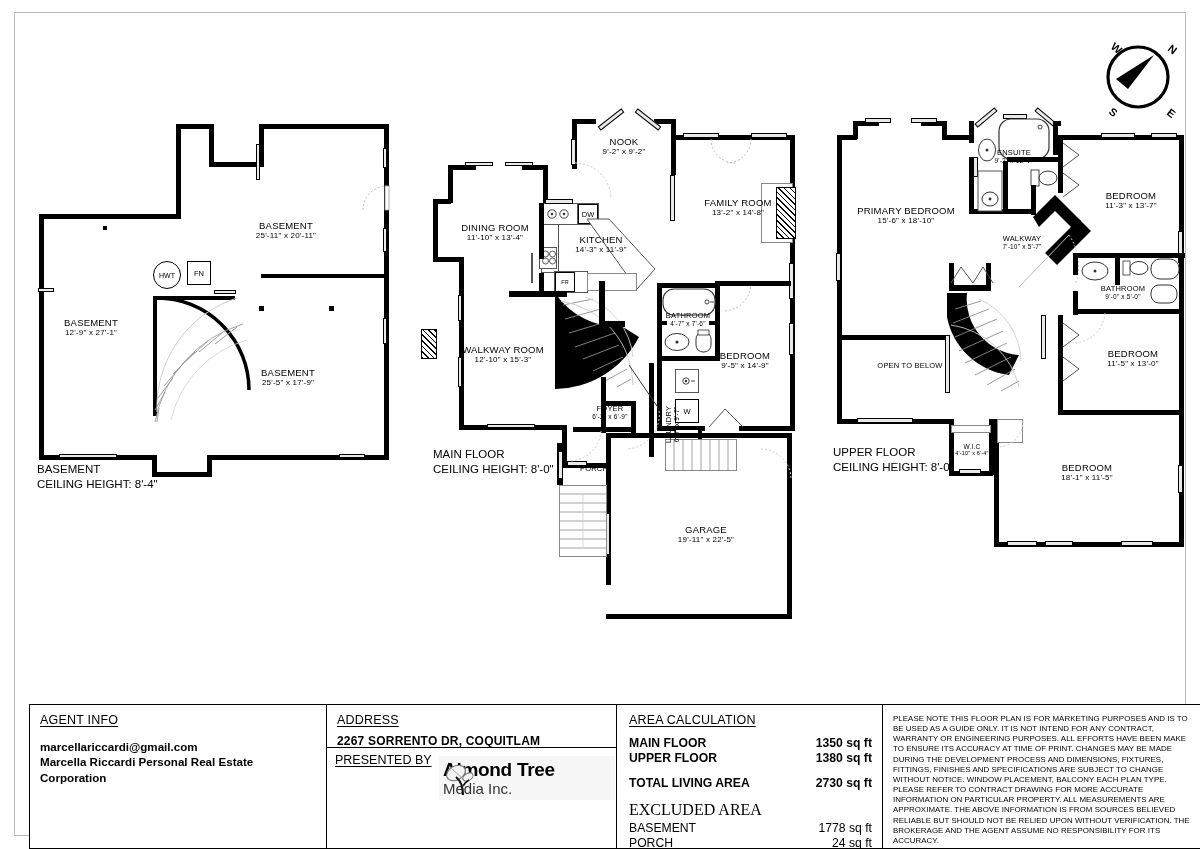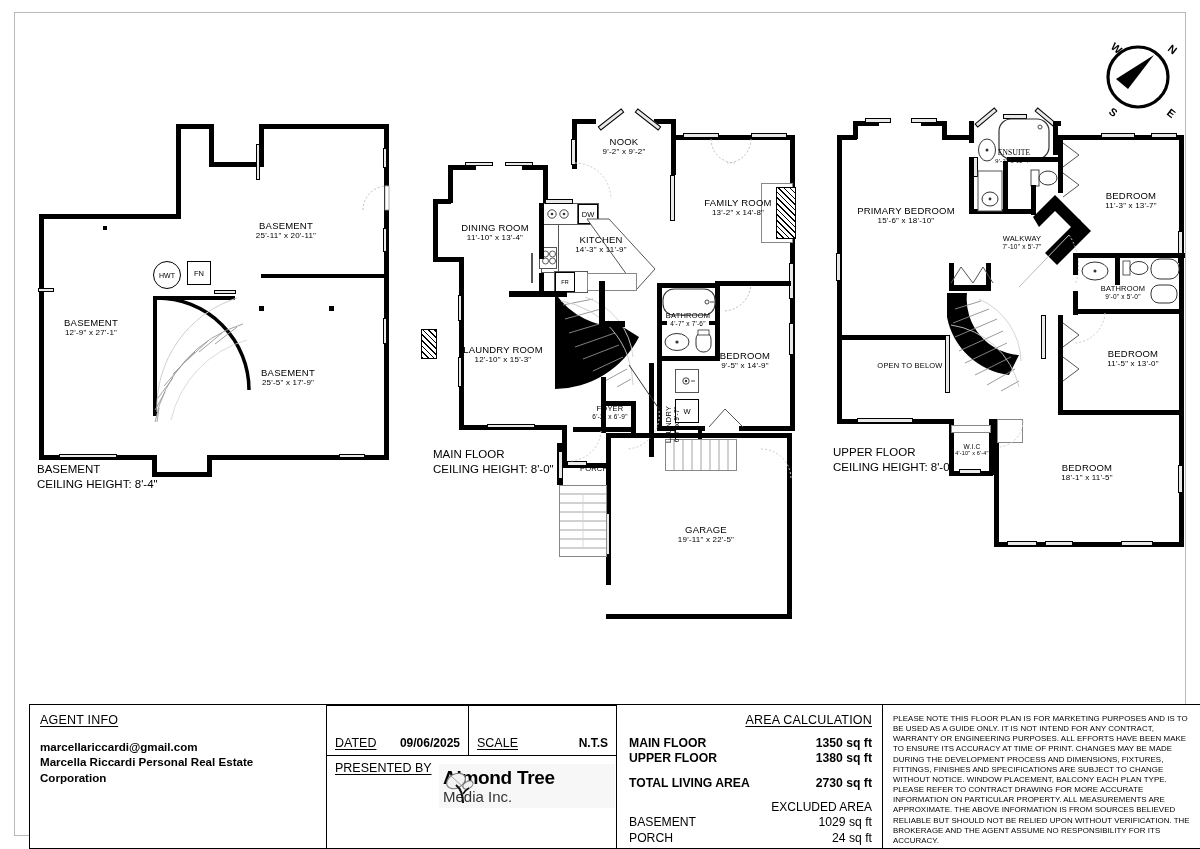--- a/index.html
+++ b/index.html
@@ -52,21 +52,21 @@
   #compass{position:absolute;left:1073px;top:18px;width:100px;height:92px;}
   
   #footer{
     position:absolute;left:14px;top:691px;width:1172px;height:145px;
     border:1.6px solid #000;box-sizing:border-box;display:flex;background:#fff;
   }
   .fcol{position:relative;height:100%;box-sizing:border-box;}
   .fcol + .fcol{border-left:1.6px solid #000;}
   #col-agent{width:296px;padding:8px 10px 0 10px;}
   #col-addr{width:290px;}
-  #col-area{width:266px;padding:8px 10px 0 12px;text-align:right;}
+  #col-area{width:266px;padding:8px 10px 0 12px;}
   #col-disc{flex:1;padding:9px 10px 0 10px;}
   .hdr{
     font-size:12.5px;font-weight:400;text-decoration:underline;
     text-underline-offset:2px;letter-spacing:.2px;
   }
   .agent-lines{margin-top:12px;font-size:11.6px;font-weight:bold;line-height:1.32;}
   #prompton-logo{
     position:absolute;left:32px;top:95px;text-align:center;color:#6f6f6f;
   }
   #prompton-logo .p1{
@@ -98,21 +98,21 @@
     background:#f7f7f7;display:flex;align-items:center;
   }
   #almond .txt{margin-left:4px;line-height:1.0;}
   #almond .a1{font-size:19px;font-weight:bold;letter-spacing:-.3px;}
   #almond .a2{font-size:15px;color:#333;margin-top:2px;}
   
   .area-row{display:flex;justify-content:space-between;font-size:12.2px;line-height:1.26;}
   .area-row.b{font-weight:bold;}
   .area-row .v{white-space:nowrap;}
   .area-gap{height:9px;}
-  .area-sub{font-size:12px;line-height:1.28;}
+  .area-sub{font-size:16px;line-height:1.28;font-family:Liberation Serif, serif;}
   
   #disc-text{font-size:7.9px;line-height:1.285;text-align:left;letter-spacing:.05px;}
 </style>
 </head>
 <body>
 
 <div id="sheet">
 
   <div id="compass">
     <svg class="vec" style="left:0;top:0" width="100" height="92" viewBox="0 0 100 92">
@@ -423,21 +423,21 @@
     </div>
     <div class="room-label" style="left:22px;top:110px;width:104px;">
       <span class="nm">DINING ROOM</span>
       <span class="dim">11'-10" x 13'-4"</span>
     </div>
     <div class="room-label" style="left:130px;top:122px;width:100px;">
       <span class="nm">KITCHEN</span>
       <span class="dim">14'-3" x 11'-9"</span>
     </div>
     <div class="room-label" style="left:28px;top:232px;width:108px;">
-      <span class="nm">LAUNDRY ROOM</span>
+      <span class="nm">WALKWAY ROOM</span>
       <span class="dim">12'-10" x 15'-3"</span>
     </div>
     <div class="room-label rl-sm" style="left:230px;top:199px;width:74px;">
       <span class="nm">BATHROOM</span>
       <span class="dim">4'-7" x 7'-6"</span>
     </div>
     <div class="room-label" style="left:278px;top:238px;width:92px;">
       <span class="nm">BEDROOM</span>
       <span class="dim">9'-5" x 14'-9"</span>
     </div>
@@ -600,21 +600,21 @@
         <line x1="16" y1="68" x2="58" y2="48"></line>
         <line x1="26" y1="80" x2="62" y2="62"></line>
         <line x1="38" y1="90" x2="66" y2="74"></line>
         <line x1="52" y1="96" x2="70" y2="86"></line>
       </g>
       <path d="M2,30 A82,82 0 0 1 70,92" fill="none" stroke="#c9c9c9" stroke-width="0.9"></path>
       <path d="M30,4 A70,70 0 0 1 72,66" fill="none" stroke="#cfcfcf" stroke-width="0.9"></path>
     </svg>
     <div class="win" style="left:124px;top:222px;width:5px;height:58px;"></div>
 
-    <div class="room-label rl-sm" style="left:150px;top:36px;width:86px;font-family:Liberation Serif, serif;">
+    <div class="room-label rl-sm" style="left:150px;top:36px;width:86px;">
       <span class="nm">ENSUITE</span>
       <span class="dim">9'-2" x 12'-7"</span>
     </div>
     <div class="room-label" style="left:22px;top:93px;width:126px;">
       <span class="nm">PRIMARY BEDROOM</span>
       <span class="dim">15'-6" x 18'-10"</span>
     </div>
     <div class="room-label" style="left:262px;top:78px;width:96px;">
       <span class="nm">BEDROOM</span>
       <span class="dim">11'-3" x 13'-7"</span>
@@ -653,29 +653,23 @@
 
     <div class="fcol" id="col-agent">
       <div class="hdr">AGENT INFO</div>
       <div class="agent-lines">
         <div>marcellariccardi@gmail.com</div>
         <div>Marcella Riccardi Personal Real Estate Corporation</div>
       </div>
     </div>
 
     <div class="fcol" id="col-addr" style="display:flex;flex-direction:column;">
-      <div class="addr-row" id="addr-mid">
-        <div class="addr-cell" id="cell-dated">
-          <span class="lbl-ul">DATED</span>
-          <span class="val-r">09/06/2025</span>
-        </div>
-        <div class="addr-cell" id="cell-scale">
-          <span class="lbl-ul">SCALE</span>
-          <span class="val-r">N.T.S</span>
-        </div>
+      <div class="addr-row" id="addr-top">
+        <div class="hdr">ADDRESS</div>
+        <div class="val">2267 SORRENTO DR, COQUITLAM</div>
       </div>
       <div class="addr-row" id="addr-bot">
         <span id="presented">PRESENTED BY</span>
         <div id="almond">
           <svg class="vec" style="left:4px;top:6px" width="34" height="34">
             <ellipse cx="13" cy="11" rx="10" ry="7" fill="#f2f2f2" stroke="#7a7a7a" stroke-width="1.2" transform="rotate(-28 13 11)"></ellipse>
             <path d="M8,6 L20,17" stroke="#9a9a9a" stroke-width="0.9" fill="none"></path>
             <ellipse cx="25" cy="15" rx="5.5" ry="3.4" fill="#f2f2f2" stroke="#7a7a7a" stroke-width="1.1" transform="rotate(-32 25 15)"></ellipse>
             <path d="M20,33 C20,24 18,19 13,15" stroke="#111" stroke-width="2.1" fill="none"></path>
             <path d="M20,24 C22,21 24,19 26,18" stroke="#111" stroke-width="1.6" fill="none"></path>
@@ -701,21 +695,21 @@
         </div>
         <div class="area-gap"></div>
         <div class="area-row b">
           <span>TOTAL LIVING AREA</span>
           <span class="v">2730 sq ft</span>
         </div>
         <div class="area-gap"></div>
         <div class="area-sub">EXCLUDED AREA</div>
         <div class="area-row">
           <span>BASEMENT</span>
-          <span class="v">1029 sq ft</span>
+          <span class="v">1778 sq ft</span>
         </div>
         <div class="area-row">
           <span>PORCH</span>
           <span class="v">24 sq ft</span>
         </div>
         <div class="area-row">
           <span>GARAGE</span>
           <span class="v">459 sq ft</span>
         </div>
       </div>

